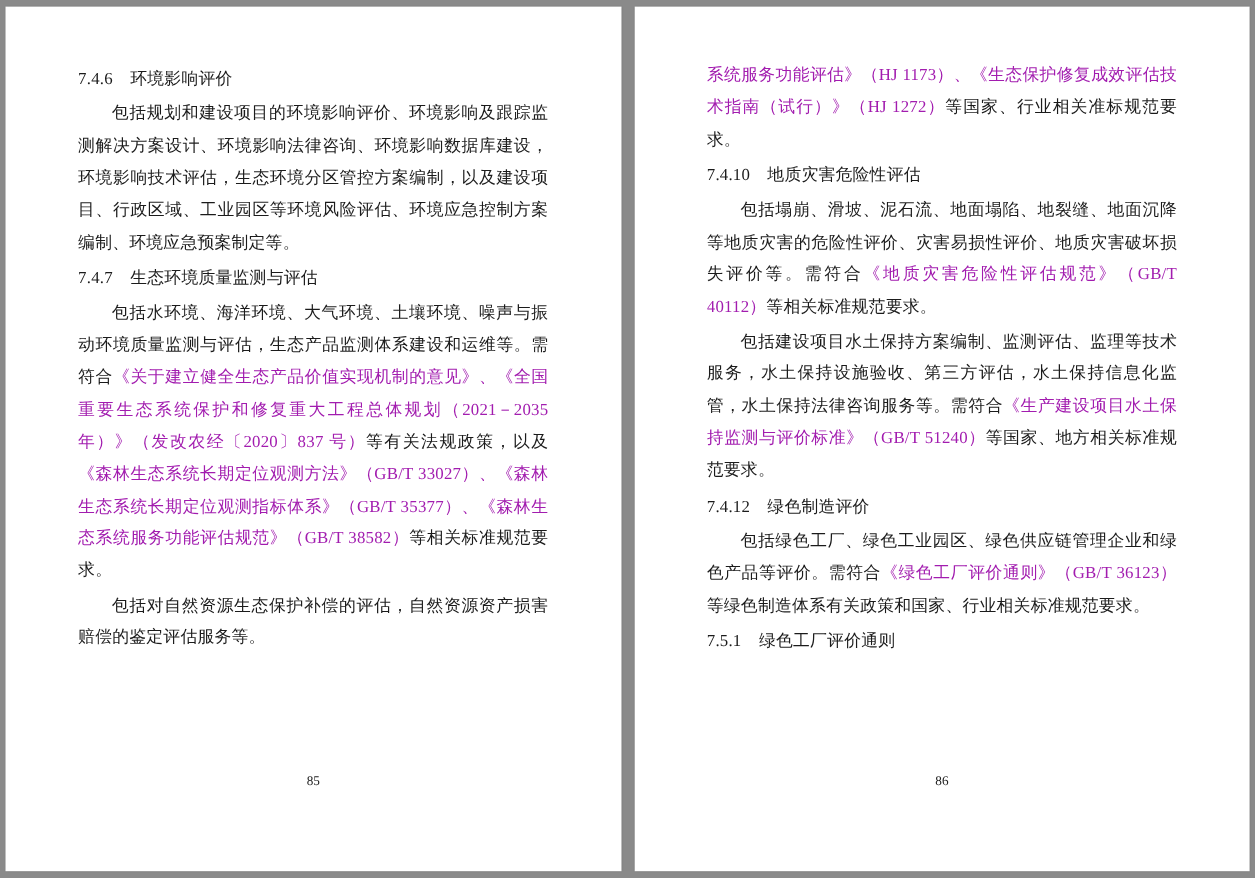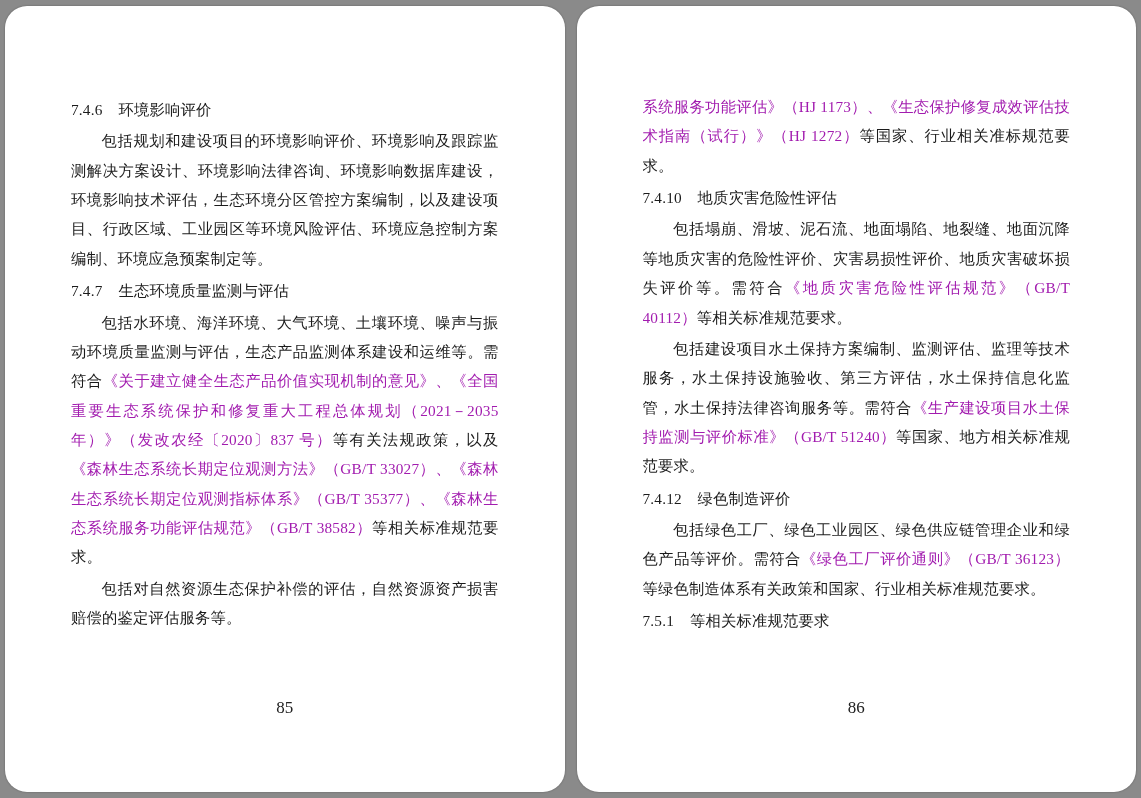--- a/index.html
+++ b/index.html
@@ -20,23 +20,22 @@
     height: 798px;
     box-sizing: border-box;
     padding: 6px 5px;
     align-items: stretch;
   }
   .page {
     background: #ffffff;
     flex: 1 1 0;
     position: relative;
     box-sizing: border-box;
-    padding: 86px 66px 20px 66px;
+    padding: 48px 66px 20px 66px;
     box-shadow: 0 0 2px rgba(0,0,0,0.35);
-    border-radius: 22px;
   }
   .page-inner {
     height: 600px;
     overflow: hidden;
   }
   p {
     margin: 0 0 2px 0;
     font-size: 15.3px;
     line-height: 1.92;
     color: #1b1b1b;
@@ -60,21 +59,21 @@
   }
   .num.short {
     min-width: 2.2em;
   }
   .page-num {
     position: absolute;
     left: 0;
     right: 0;
     bottom: 74px;
     text-align: center;
-    font-size: 17px;
+    font-size: 12px;
     color: #222;
     font-family: "Liberation Serif", serif;
     margin-top: 14px;
   }
   .blue {
     color: #a21caf;
   }
 </style>
 </head>
 <body>
@@ -91,17 +90,17 @@
     <div class="page-num">85</div>
   </div>
   <div class="page">
     <div class="page-inner">
         <p class=""><span class="blue">系统服务功能评估》（HJ 1173）、《生态保护修复成效评估技术指南（试行）》（HJ 1272）</span><span>等国家、行业相关准标规范要求。</span></p>
         <p class="heading"><span class="num wide">7.4.10</span><span>地质灾害危险性评估</span></p>
         <p class="body"><span>包括塌崩、滑坡、泥石流、地面塌陷、地裂缝、地面沉降等地质灾害的危险性评价、灾害易损性评价、地质灾害破坏损失评价等。需符合</span><span class="blue">《地质灾害危险性评估规范》（GB/T 40112）</span><span>等相关标准规范要求。</span></p>
         <p class="body"><span>包括建设项目水土保持方案编制、监测评估、监理等技术服务，水土保持设施验收、第三方评估，水土保持信息化监管，水土保持法律咨询服务等。需符合</span><span class="blue">《生产建设项目水土保持监测与评价标准》（GB/T 51240）</span><span>等国家、地方相关标准规范要求。</span></p>
         <p class="heading"><span class="num wide">7.4.12</span><span>绿色制造评价</span></p>
         <p class="body"><span>包括绿色工厂、绿色工业园区、绿色供应链管理企业和绿色产品等评价。需符合</span><span class="blue">《绿色工厂评价通则》（GB/T 36123）</span><span>等绿色制造体系有关政策和国家、行业相关标准规范要求。</span></p>
-        <p class="heading"><span class="num">7.5.1</span><span>等相关标准规范要求</span></p>
+        <p class="heading"><span class="num">7.5.1</span><span>绿色工厂评价通则</span></p>
       </div>
     <div class="page-num">86</div>
   </div>
 </div>
 
 </body></html>

